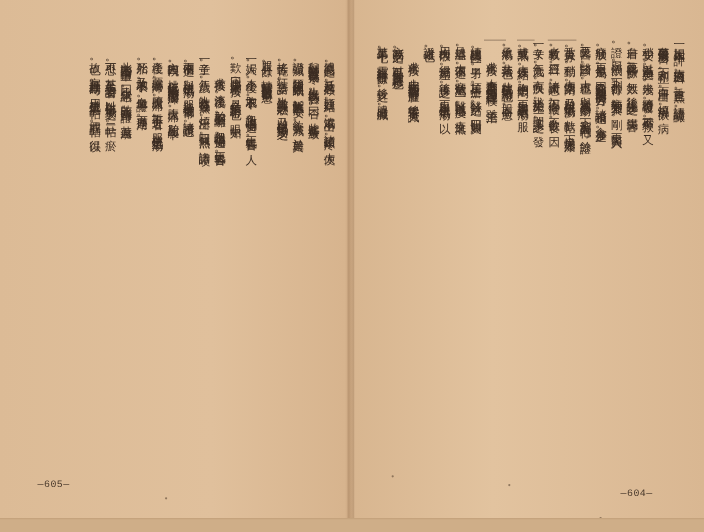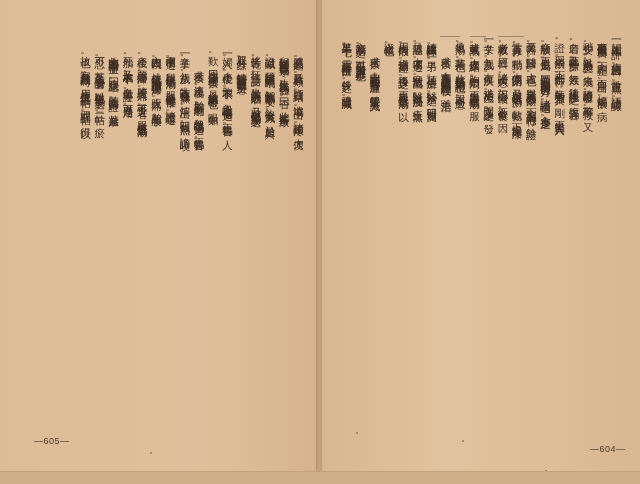--- a/index.html
+++ b/index.html
@@ -38,24 +38,24 @@
   }
   .page-left .textblock { right: 12px; top: 48px; height: 372px; width: 290px; }
   .page-right .textblock { right: 16px; top: 34px; height: 392px; width: 288px; }
   .col { display: block; }
   .col.indent { padding-top: 14px; }
   .header-rule {
     position: absolute; top: 36px; height: 1px; background: #6b5543; opacity: 0.55;
   }
   .page-number {
     position: absolute; font-size: 9px; color: #4a3a2c; letter-spacing: 0.5px;
-    font-family: Liberation Sans, sans-serif;
+    font-family: Liberation Mono, monospace;
   }
   .page-left .page-number { left: 34px; top: 436px; }
-  .page-right .page-number { left: 270px; top: 444px; }
+  .page-right .page-number { left: 244px; top: 444px; }
   .speck { position: absolute; width: 2px; height: 2px; background: #5a4634; border-radius: 1px; opacity: 0.6; }
 </style>
 </head>
 <body>
 
 <div class="spread">
 
   <div class="page page-left">
     <div class="textblock" id="left-text"><span class="col">膿復凸起。延及唇頰。皆頭結口。遺溺不出。諸節煩疼。大便</span><span class="col">兒到坐醫皆以爲傷寒。先生以爲然否。曰否。此皆毒所致</span><span class="col">證頓減。爾後困頓如眠。飯粥數熱不安。飲食大減。於是與</span><span class="col">搖舌乾。狂言妄語。坐爲演戲之狀。乃以桃仁承氣湯攻之。</span><span class="col">服二月餘。轉當歸芍藥散數日全愈。</span><span class="col">一婦人。小產後。胞衣不下。忽上攻喘鳴促迫。正氣昏冒。人</span><span class="col">歎。回小腹滿（求眞按　是余結迫於心下也）。眼中如</span><span class="col indent">求眞按　流產後。胎盤不剝離。忽然喘鳴促迫。正氣昏冒。</span><span class="col">一童子。年八歲。大吐食後發熱。煩汗出。明日無熱。譫語咬</span><span class="col">兩便不通。與桃仁承氣湯。服後神氣復常。諸證悉退。</span><span class="col">方輿輗曰。桃仁承氣湯治墮胎後瘀滯。腹大痛。胎死腹中</span><span class="col">產後。惡露瘀滯。臍腹大痛。手不可近者。服桃仁承氣湯二</span><span class="col">死胎。及胞衣不下。血暈等證。亦可通用。</span><span class="col">此方證本論曰血下。曰小腹急結。若比匹當歸證。其血瀦</span><span class="col">不可忍。甚至失心妄語者。以桃仁承氣攻之。二三帖。瘀</span><span class="col">故也。宜每月經期時。用桃仁承氣二三帖。或四五帖。得以</span></div>
     <div class="page-number">—605—</div>

